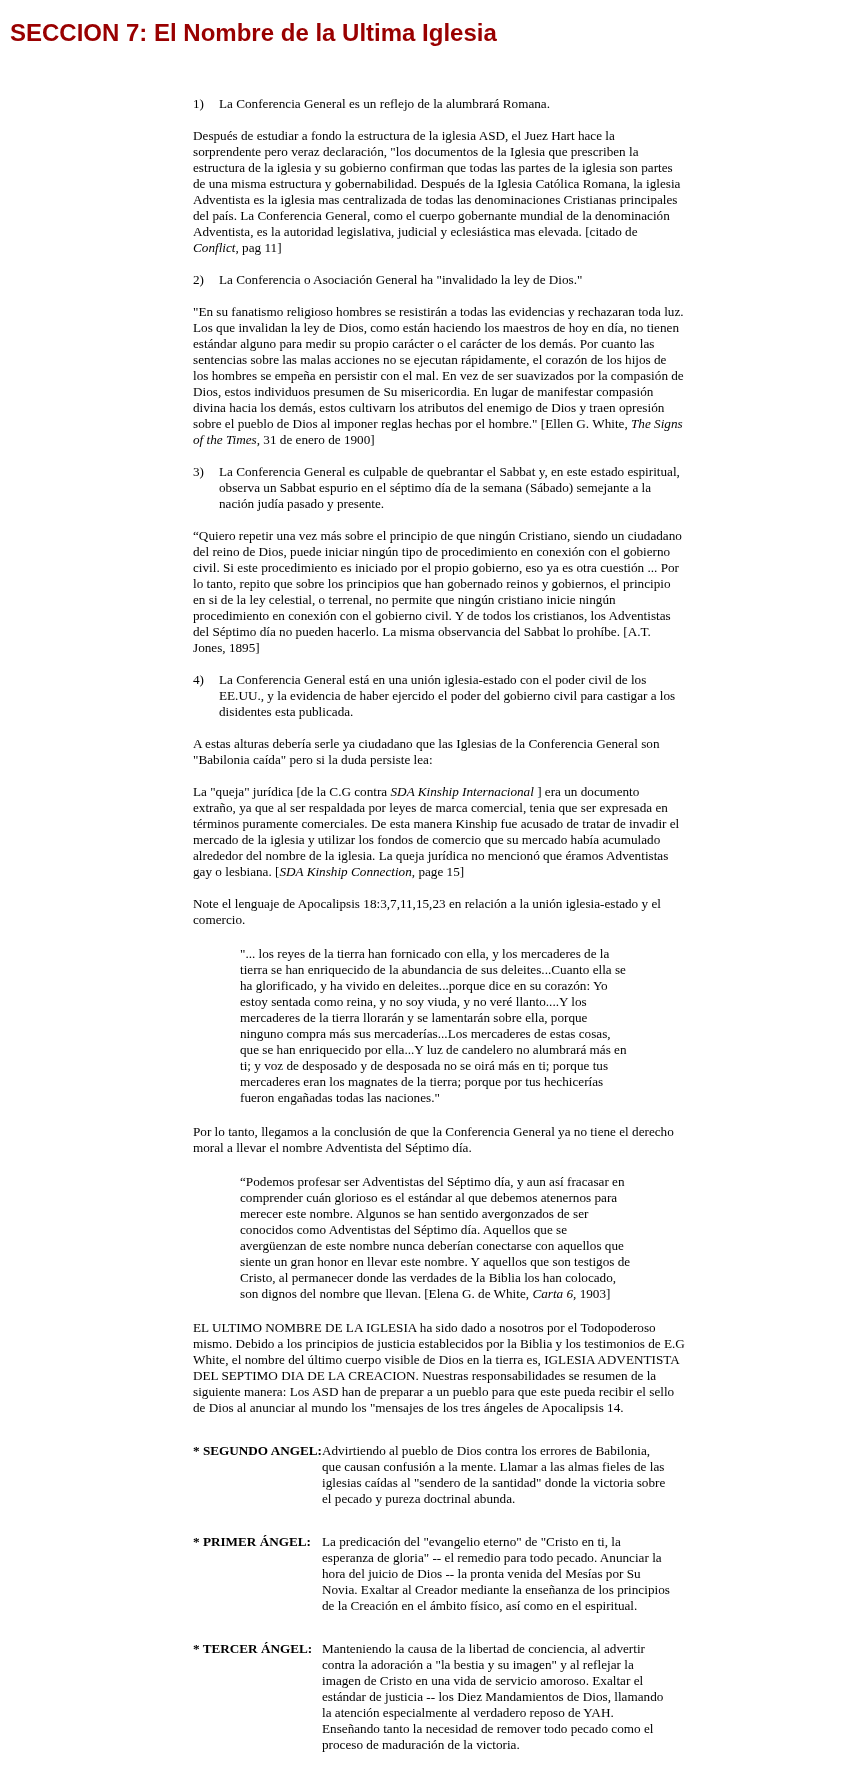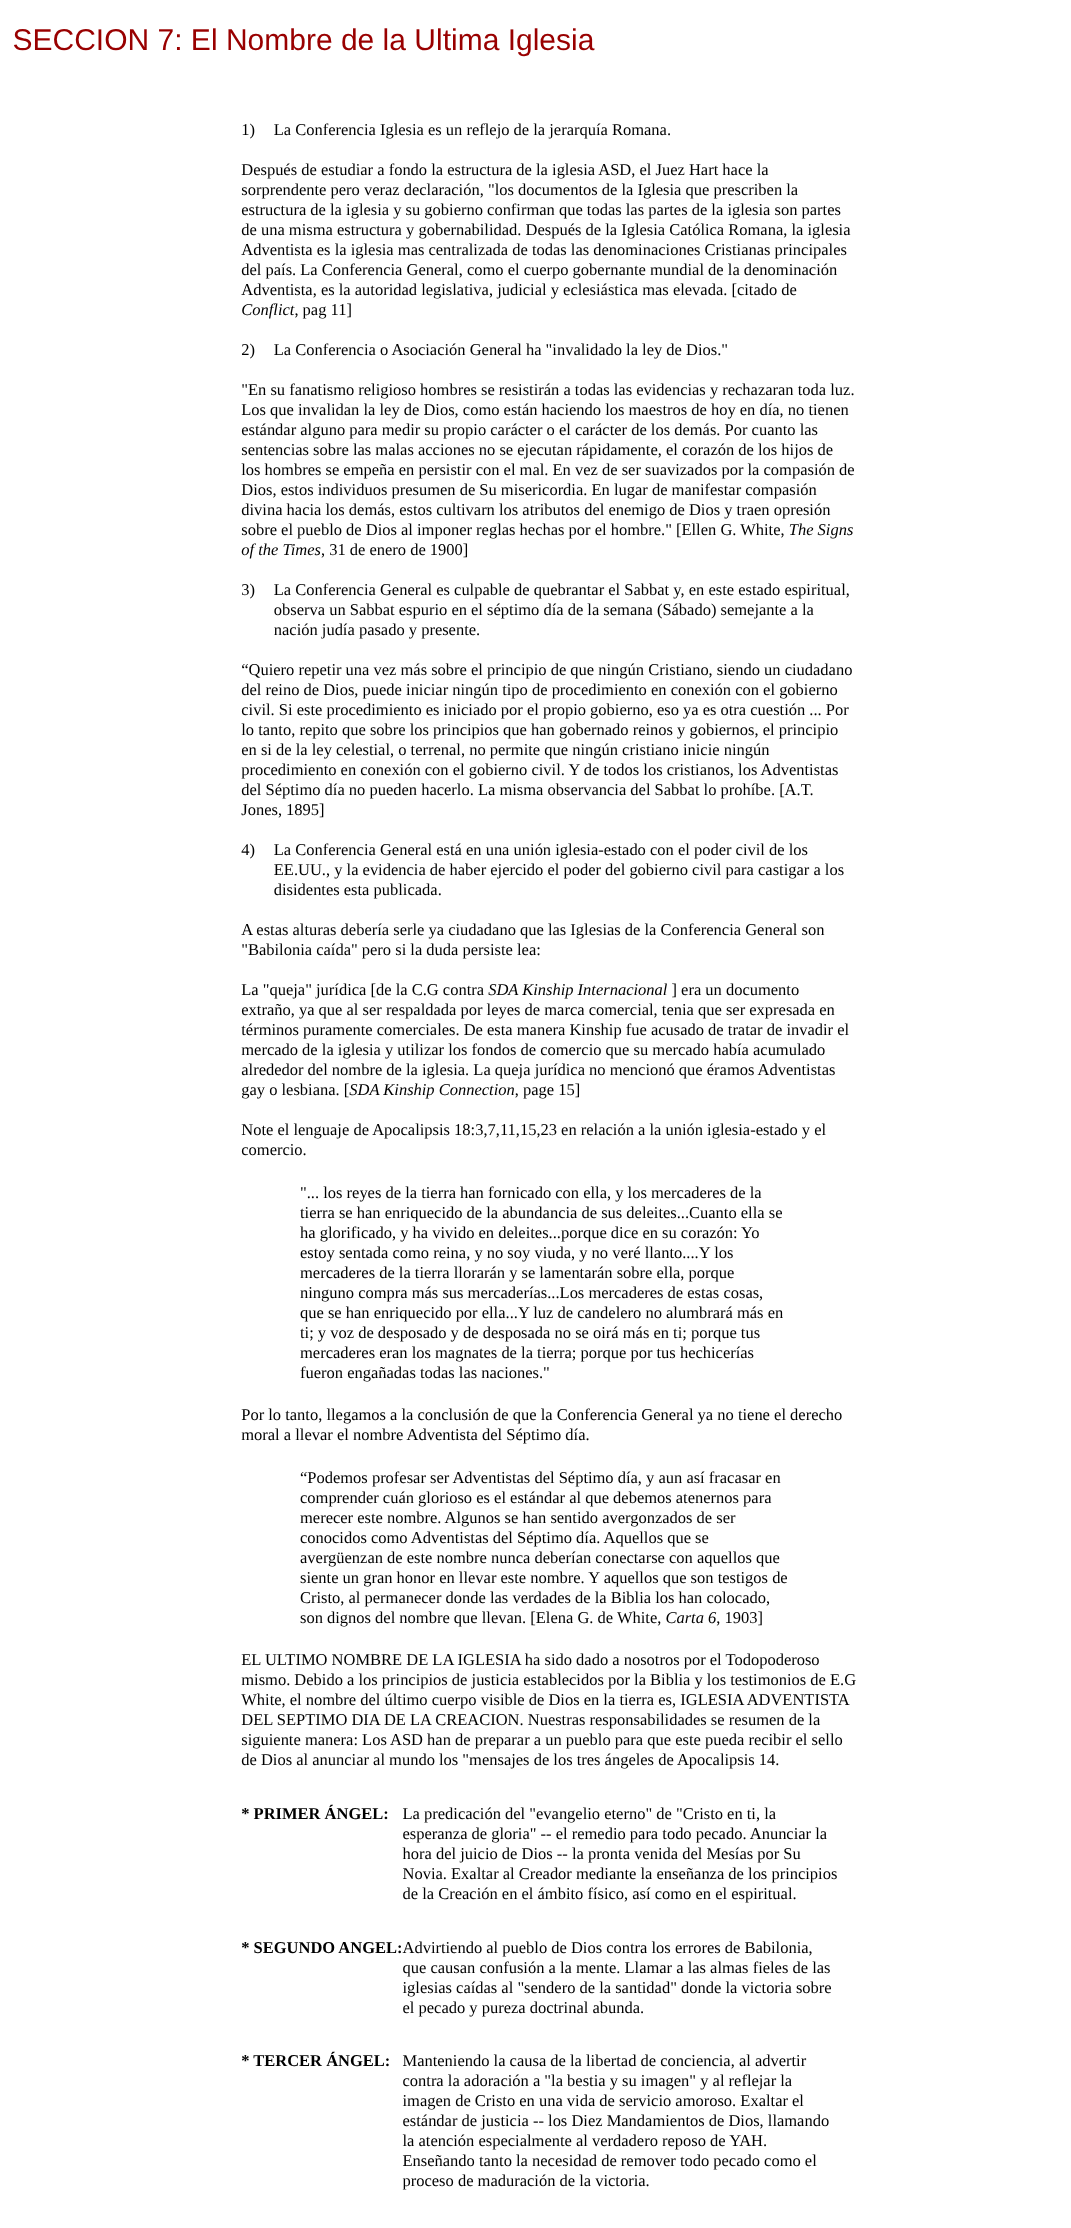--- a/index.html
+++ b/index.html
@@ -7,21 +7,21 @@
     width:857px;
     min-height:1782px;
     background:#ffffff;
     font-family:"Liberation Serif", serif;
     color:#000000;
     overflow:hidden;
   }
   .page{width:857px;min-height:1782px;position:relative;}
   .title{
     font-family:"Liberation Sans", sans-serif;
-    font-weight:normal;
+    font-weight:bold;
     font-size:24px;
     line-height:27px;
     color:var(--title-color,#990000);
     margin:19px 0 0 10px;
   }
   .doc{
     margin:50px 0 0 193px;
     width:492px;
     font-size:13.2px;
     line-height:16px;
@@ -45,21 +45,21 @@
 <body>
 
 <div class="page">
 
   <h1 class="title">SECCION 7: El Nombre de la Ultima Iglesia</h1>
 
   <div class="doc">
 
     <div class="item">
       <span class="num">1)</span>
-      <span class="txt">La Conferencia Iglesia es un reflejo de la jerarquía Romana.</span>
+      <span class="txt">La Conferencia General es un reflejo de la alumbrará Romana.</span>
     </div>
 
     <p><span>Después de estudiar a fondo la estructura de la iglesia ASD, el Juez Hart hace la sorprendente pero veraz declaración, "los documentos de la Iglesia que prescriben la estructura de la iglesia y su gobierno confirman que todas las partes de la iglesia son partes de una misma estructura y gobernabilidad. Después de la Iglesia Católica Romana, la iglesia Adventista es la iglesia mas centralizada de todas las denominaciones Cristianas principales del país. La Conferencia General, como el cuerpo gobernante mundial de la denominación Adventista, es la autoridad legislativa, judicial y eclesiástica mas elevada. [citado de </span><i>Conflict</i><span>, pag 11]</span></p>
 
     <div class="item">
       <span class="num">2)</span>
       <span class="txt">La Conferencia o Asociación General ha "invalidado la ley de Dios."</span>
     </div>
 
     <p><span>"En su fanatismo religioso hombres se resistirán a todas las evidencias y rechazaran toda luz. Los que invalidan la ley de Dios, como están haciendo los maestros de hoy en día, no tienen estándar alguno para medir su propio carácter o el carácter de los demás. Por cuanto las sentencias sobre las malas acciones no se ejecutan rápidamente, el corazón de los hijos de los hombres se empeña en persistir con el mal. En vez de ser suavizados por la compasión de Dios, estos individuos presumen de Su misericordia. En lugar de manifestar compasión divina hacia los demás, estos cultivarn los atributos del enemigo de Dios y traen opresión sobre el pueblo de Dios al imponer reglas hechas por el hombre." [Ellen G. White, </span><i>The Signs of the Times</i><span>, 31 de enero de 1900]</span></p>
@@ -89,26 +89,26 @@
     <p><span>Por lo tanto, llegamos a la conclusión de que la Conferencia General ya no tiene el derecho moral a llevar el nombre Adventista del Séptimo día.</span></p>
 
     <div class="quote">
       <span>“Podemos profesar ser Adventistas del Séptimo día, y aun así fracasar en comprender cuán glorioso es el estándar al que debemos atenernos para merecer este nombre. Algunos se han sentido avergonzados de ser conocidos como Adventistas del Séptimo día. Aquellos que se avergüenzan de este nombre nunca deberían conectarse con aquellos que siente un gran honor en llevar este nombre. Y aquellos que son testigos de Cristo, al permanecer donde las verdades de la Biblia los han colocado, son dignos del nombre que llevan. [Elena G. de White, </span><i>Carta 6</i><span>, 1903]</span>
     </div>
 
     <p class="gap-lg"><span>EL ULTIMO NOMBRE DE LA IGLESIA ha sido dado a nosotros por el Todopoderoso mismo. Debido a los principios de justicia establecidos por la Biblia y los testimonios de E.G White, el nombre del último cuerpo visible de Dios en la tierra es, IGLESIA ADVENTISTA DEL SEPTIMO DIA DE LA CREACION. Nuestras responsabilidades se resumen de la siguiente manera: Los ASD han de preparar a un pueblo para que este pueda recibir el sello de Dios al anunciar al mundo los "mensajes de los tres ángeles de Apocalipsis 14.</span></p>
 
     <div class="angels-block">
       <div class="angel">
+        <span class="lbl">* SEGUNDO ANGEL:</span>
+        <span class="atxt">Advirtiendo al pueblo de Dios contra los errores de Babilonia, que causan confusión a la mente. Llamar a las almas fieles de las iglesias caídas al "sendero de la santidad" donde la victoria sobre el pecado y pureza doctrinal abunda.</span>
+      </div>
+      <div class="angel">
         <span class="lbl">* PRIMER ÁNGEL:</span>
         <span class="atxt">La predicación del "evangelio eterno" de "Cristo en ti, la esperanza de gloria" -- el remedio para todo pecado. Anunciar la hora del juicio de Dios -- la pronta venida del Mesías por Su Novia. Exaltar al Creador mediante la enseñanza de los principios de la Creación en el ámbito físico, así como en el espiritual.</span>
-      </div>
-      <div class="angel">
-        <span class="lbl">* SEGUNDO ANGEL:</span>
-        <span class="atxt">Advirtiendo al pueblo de Dios contra los errores de Babilonia, que causan confusión a la mente. Llamar a las almas fieles de las iglesias caídas al "sendero de la santidad" donde la victoria sobre el pecado y pureza doctrinal abunda.</span>
       </div>
       <div class="angel">
         <span class="lbl">* TERCER ÁNGEL:</span>
         <span class="atxt">Manteniendo la causa de la libertad de conciencia, al advertir contra la adoración a "la bestia y su imagen" y al reflejar la imagen de Cristo en una vida de servicio amoroso. Exaltar el estándar de justicia -- los Diez Mandamientos de Dios, llamando la atención especialmente al verdadero reposo de YAH. Enseñando tanto la necesidad de remover todo pecado como el proceso de maduración de la victoria.</span>
       </div>
     </div>
 
   </div>
 
 </div>

